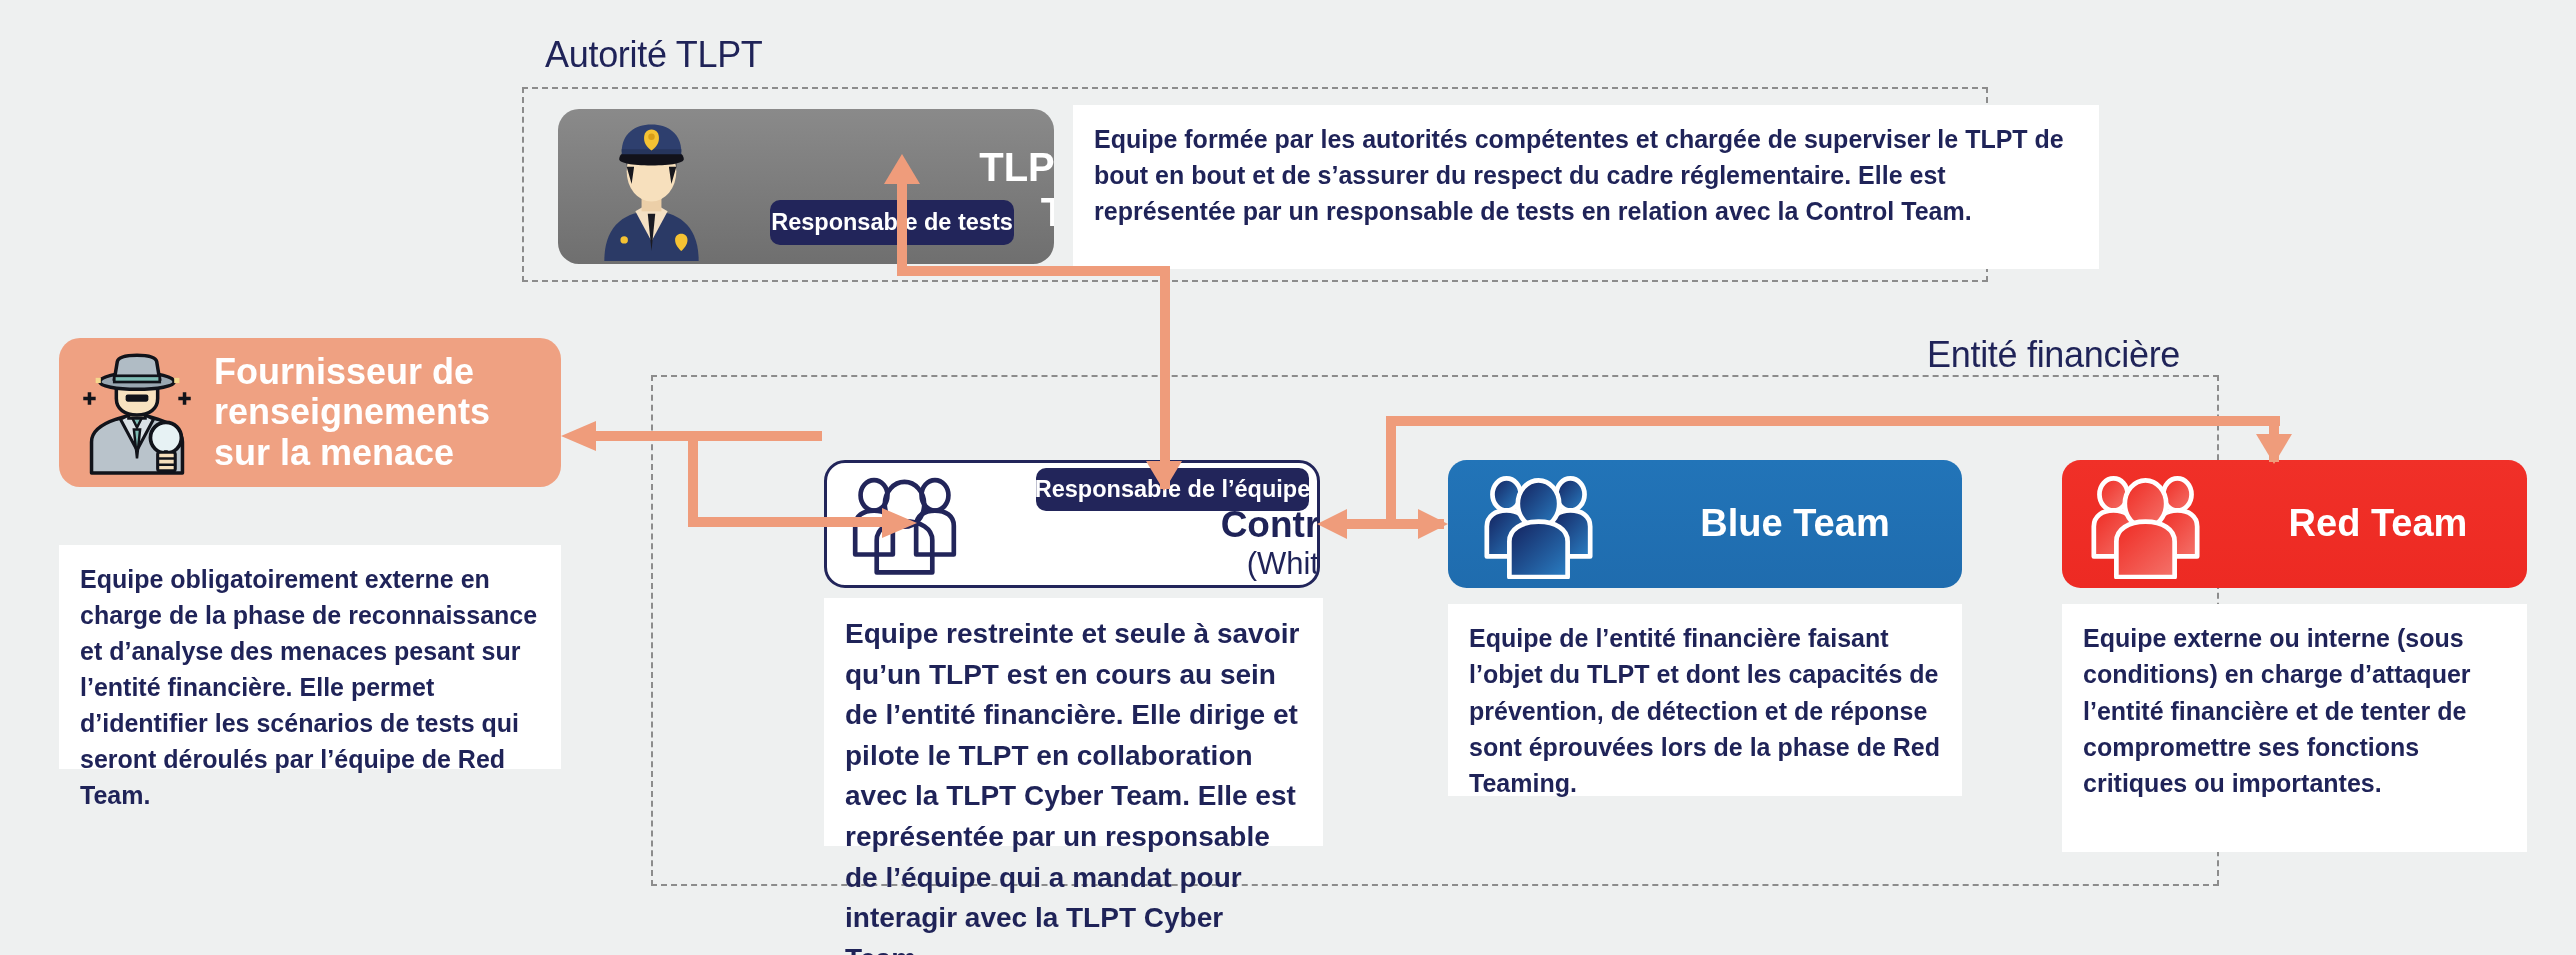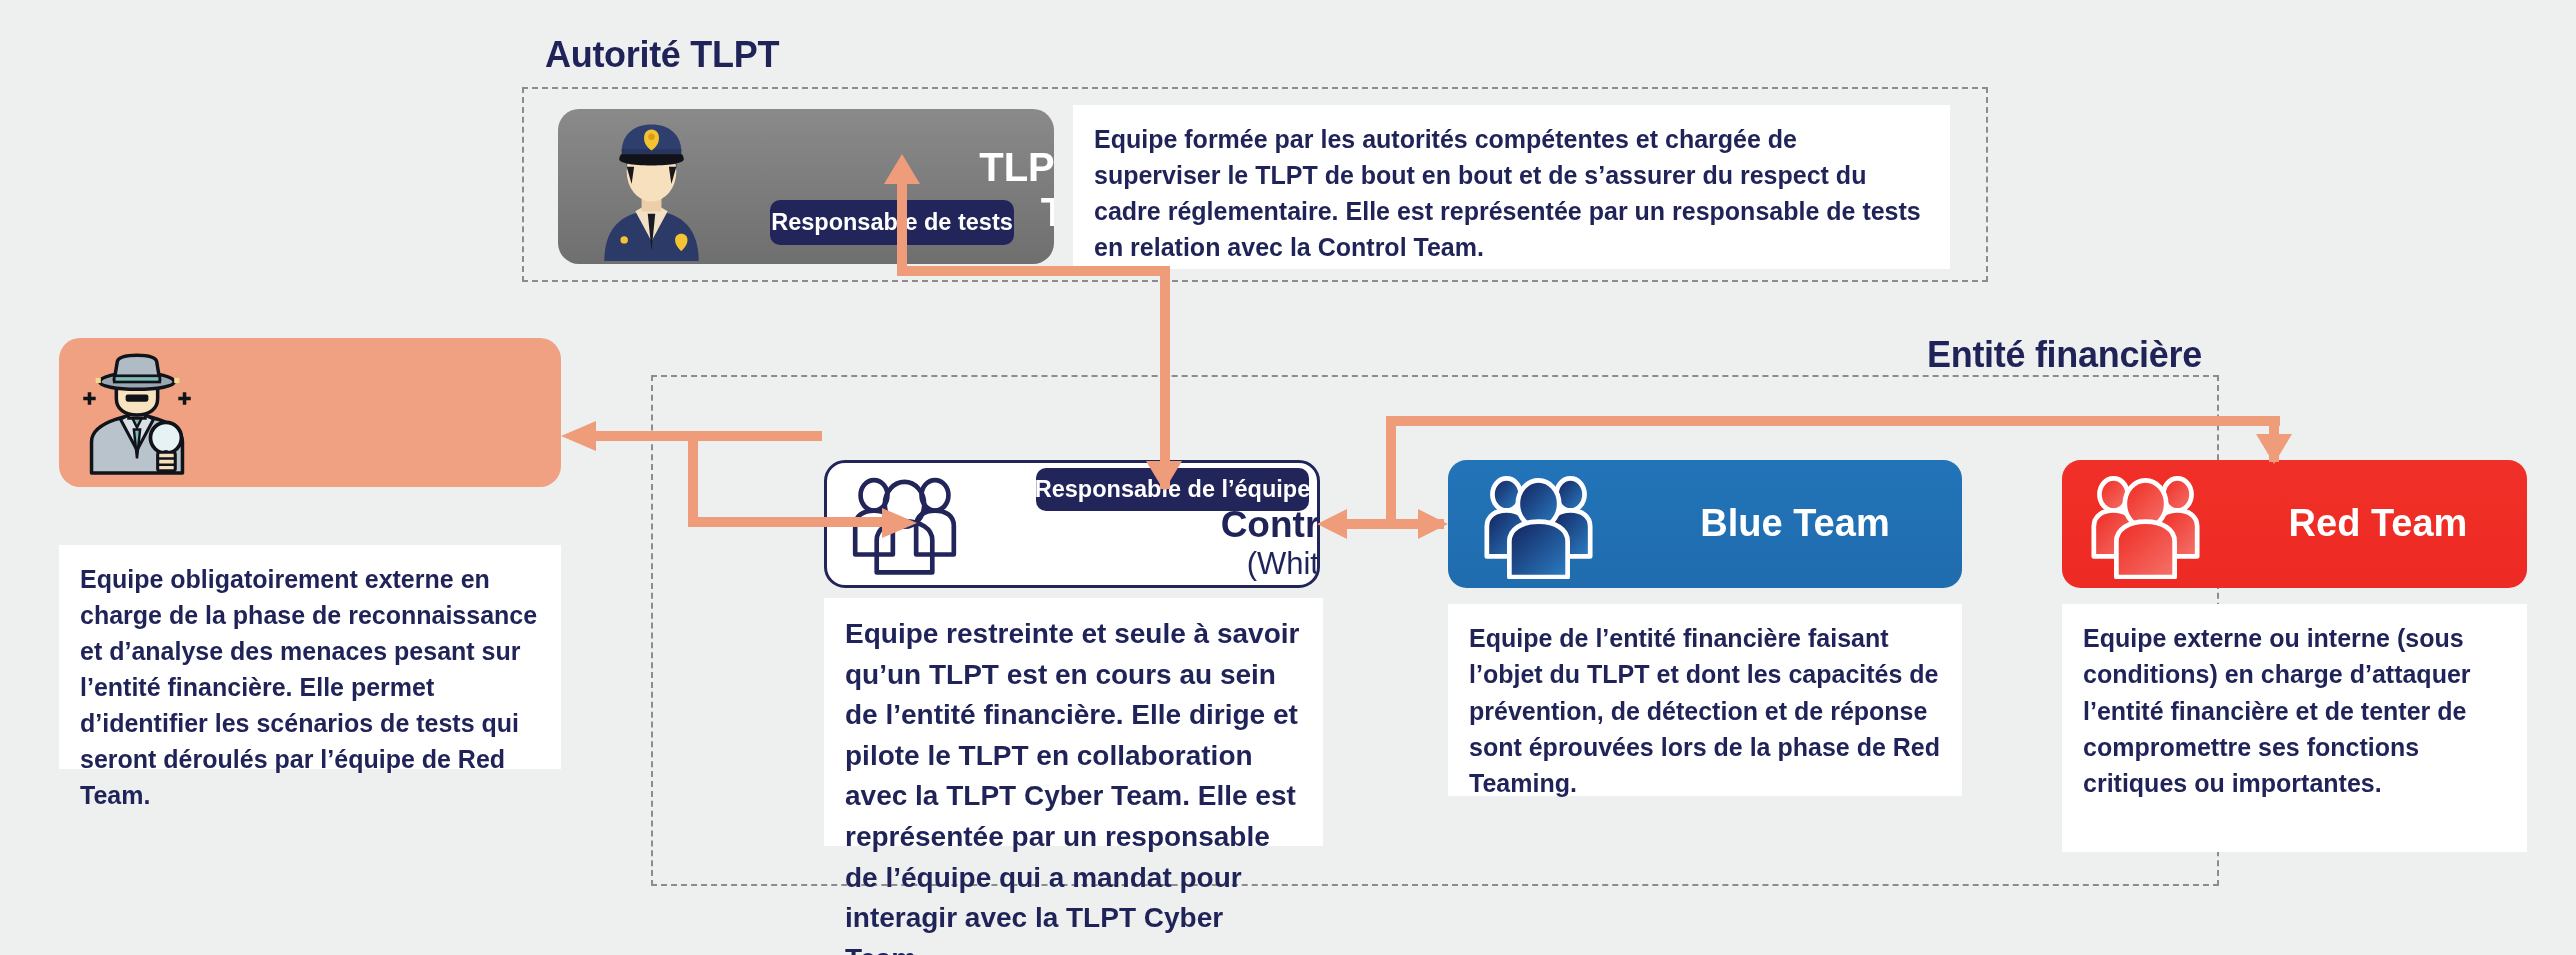--- a/index.html
+++ b/index.html
@@ -13,21 +13,21 @@
 
   
   .group-box{
     position:absolute;
     border:2.5px dashed #8c8c8c;
     box-sizing:border-box;
   }
   .group-label{
     position:absolute;
     color:#1f2358;
-    font-weight:bold;
+    font-weight:normal;
     font-size:36px;
     letter-spacing:-0.3px;
     white-space:nowrap;
   }
 
   
   .card-head{
     position:absolute;
     border-radius:21px;
     box-sizing:border-box;
@@ -92,21 +92,21 @@
     border-radius:21px;
   }
   #tlpt-title{
     position:absolute;left:211px;top:36px;width:273px;
     color:#fff;font-weight:bold;font-size:40px;text-align:center;
   }
   #tlpt-badge{
     left:770px;top:200px;width:244px;height:45px;font-size:23.5px;
   }
   #tlpt-desc{
-    left:1073px;top:105px;width:877px;height:164px;
+    left:1073px;top:105px;width:1026px;height:164px;
   }
 
   
   #four-head{
     left:59px;top:338px;width:502px;height:149px;
     background:#efa182;border-radius:21px;
   }
   #four-head .head-title{font-size:36px;line-height:1.12;text-align:left;}
   #four-desc{left:59px;top:545px;width:502px;height:224px;}
   #four-desc p{font-size:25px;line-height:1.44;}
@@ -234,20 +234,25 @@
         <circle cx="88" cy="84" r="15" fill="#e7f2f4" stroke="#11131a" stroke-width="3.6"></circle>
         <path d="M88 96 L88 116" stroke="#11131a" stroke-width="3.6"></path>
         <rect x="80" y="98" width="17" height="18" rx="2" fill="#f6dfbc" stroke="#11131a" stroke-width="3"></rect>
         <path d="M80 104 L97 104 M80 110 L97 110" stroke="#11131a" stroke-width="2.4"></path>
 
         <path d="M14 40 L14 52 M8 46 L20 46" stroke="#11131a" stroke-width="3.4"></path>
         <path d="M106 40 L106 52 M100 46 L112 46" stroke="#11131a" stroke-width="3.4"></path>
         <rect x="20" y="26" width="5" height="5" fill="#f5d98e"></rect>
         <rect x="96" y="26" width="5" height="5" fill="#f5d98e"></rect>
       </svg>
+    </div>
+    <div class="head-txt" style="height:149px;align-items:flex-start;">
+      <div class="head-title">Fournisseur de
+renseignements
+sur la menace</div>
     </div>
   </div>
 
   <div class="desc-card" id="four-desc">
     <p>Equipe obligatoirement externe en charge de la phase de reconnaissance et d’analyse des menaces pesant sur l’entité financière. Elle permet d’identifier les scénarios de tests qui seront déroulés par l’équipe de Red Team.</p>
   </div>
 
   <div class="card-head" id="ct-head">
     <div class="icon-slot" style="width:155px;height:121px;">
       <svg width="115" height="104" viewBox="0 0 128 116" class="people-ico" aria-hidden="true">

